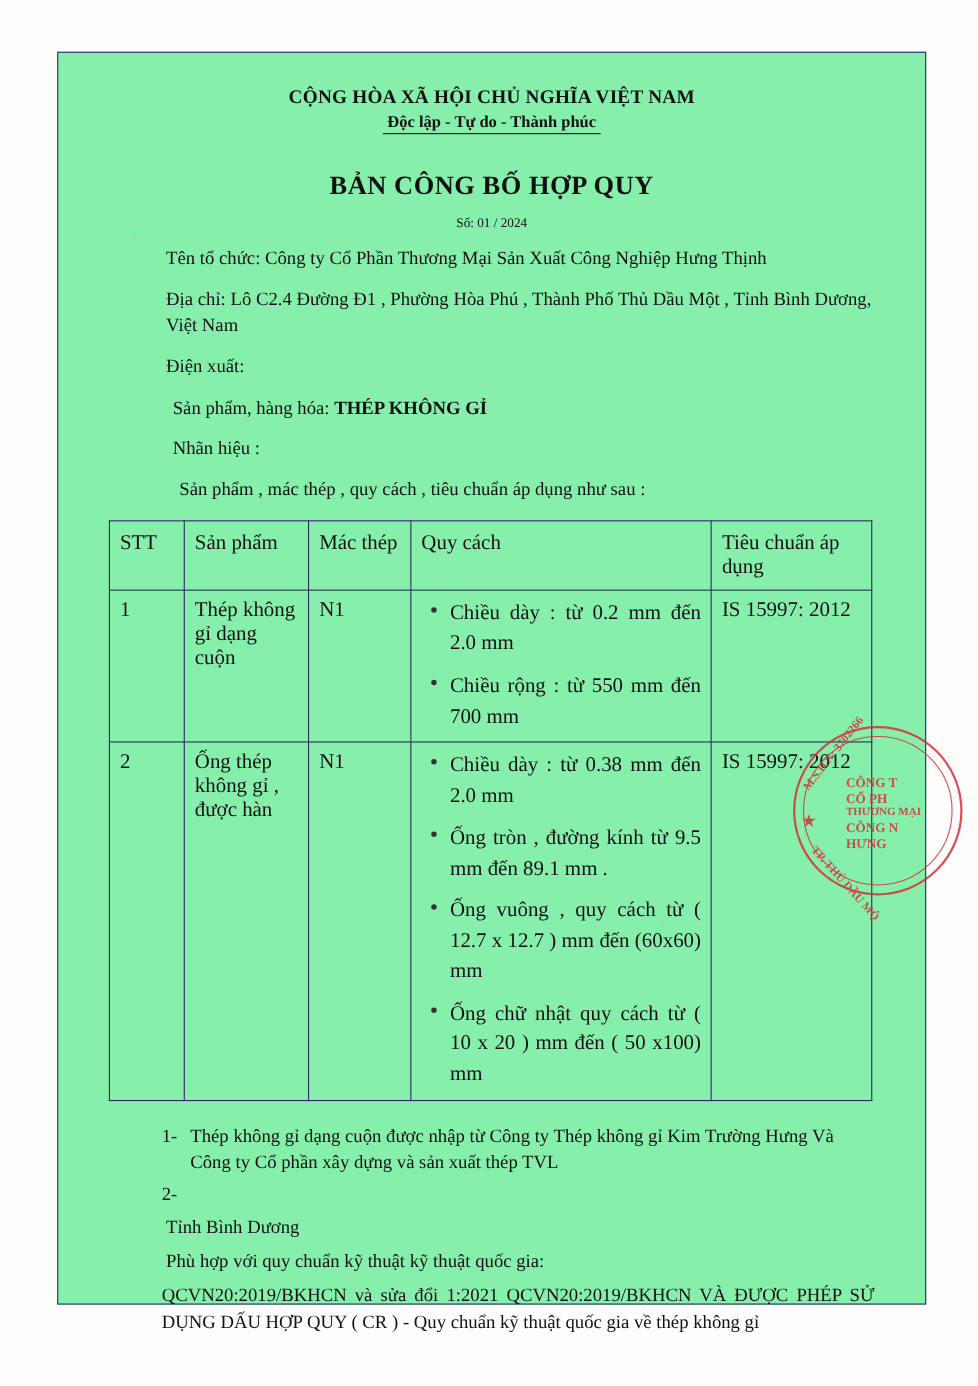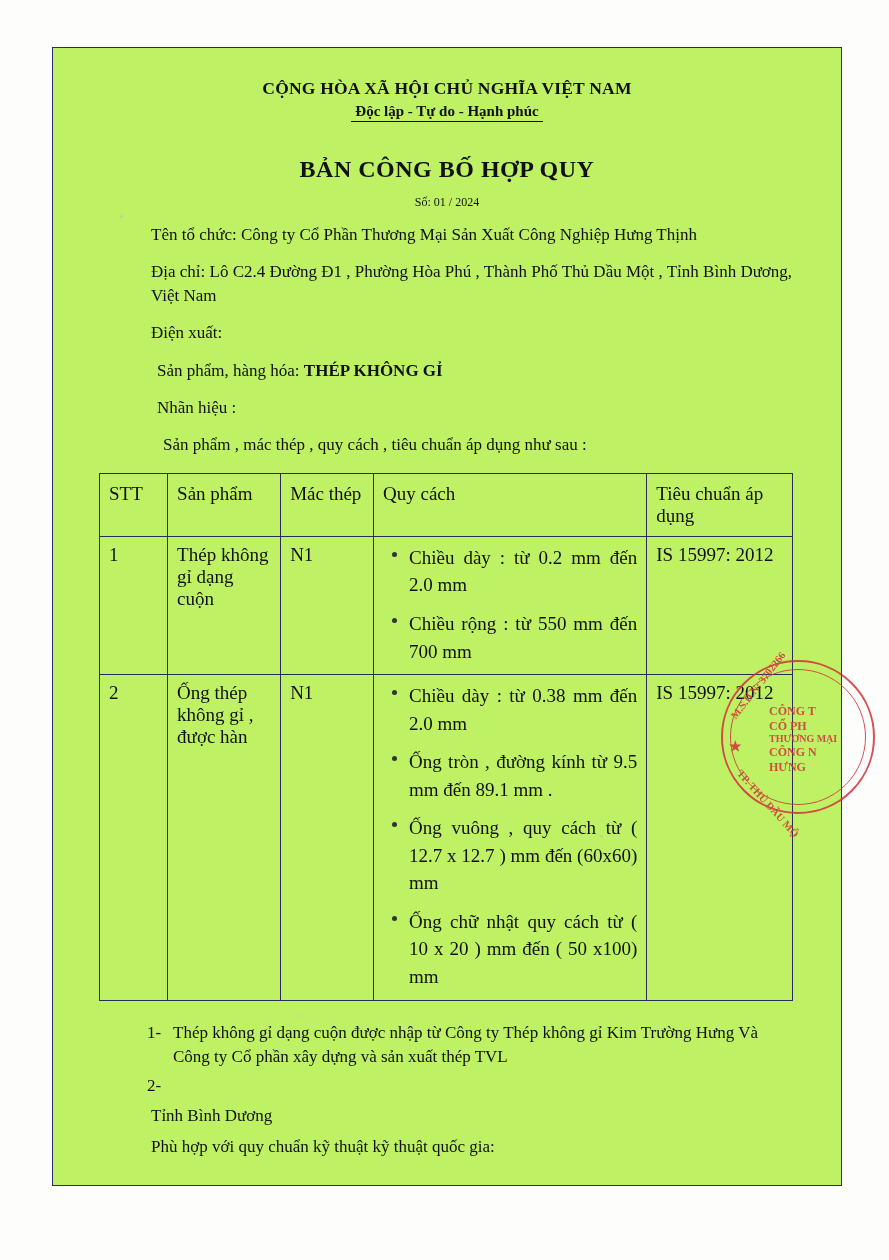--- a/index.html
+++ b/index.html
@@ -26,21 +26,21 @@
 
   
   .doc-frame {
     position: absolute;
     left: 52px;
     top: 47px;
     width: 790px;
     height: 1139px;
     border: 1.5px solid #2b2b6b;
     box-sizing: border-box;
-    background: #bef264;
+    background: #86efac;
   }
 
   .doc-inner {
     position: absolute;
     left: 0; top: 0;
     width: 100%;
     height: 100%;
     padding: 22px 46px 0 46px;
     box-sizing: border-box;
   }
@@ -232,21 +232,21 @@
 </head>
 <body>
 
 <div class="page">
 
   <div class="doc-frame">
     <div class="doc-inner">
 
       <div class="center">
         <div class="national-title">CỘNG HÒA XÃ HỘI CHỦ NGHĨA VIỆT NAM</div>
-        <div><span class="national-sub">Độc lập - Tự do - Hạnh phúc</span></div>
+        <div><span class="national-sub">Độc lập - Tự do - Thành phúc</span></div>
         <div class="main-title">BẢN CÔNG BỐ HỢP QUY</div>
         <div class="doc-number">Số: 01 / 2024</div>
       </div>
 
       <div class="para indent-1">Tên tổ chức: Công ty Cổ Phần Thương Mại Sản Xuất Công Nghiệp Hưng Thịnh</div>
       <div class="para indent-1">Địa chỉ: Lô C2.4 Đường Đ1 , Phường Hòa Phú , Thành Phố Thủ Dầu Một , Tỉnh Bình Dương, Việt Nam</div>
       <div class="para indent-1">Điện xuất:</div>
 
       <div class="para indent-2">
         <span>Sản phẩm, hàng hóa: </span><span class="b">THÉP KHÔNG GỈ</span>
@@ -300,20 +300,21 @@
           <span class="note-body">Thép không gỉ dạng cuộn được nhập từ Công ty Thép không gỉ Kim Trường Hưng Và Công ty Cổ phần xây dựng và sản xuất thép TVL</span>
         </div>
         <div class="note-item">
           <span class="note-num">2-</span>
         </div>
       </div>
 
       <div class="tail">
         <div class="tail-block indent-1">Tỉnh Bình Dương</div>
         <div class="tail-block indent-1">Phù hợp với quy chuẩn kỹ thuật kỹ thuật quốc gia:</div>
+        <div class="tail-block justify-block">QCVN20:2019/BKHCN và sửa đổi 1:2021  QCVN20:2019/BKHCN VÀ ĐƯỢC PHÉP SỬ DỤNG DẤU HỢP QUY ( CR ) -  Quy chuẩn kỹ thuật quốc gia về thép không gỉ</div>
       </div>
 
       <div class="stamp">
         <div class="stamp-text stamp-ms">M.S.D.N: 3702266</div>
         <div class="stamp-text stamp-city">TP. THỦ DẦU MỘ</div>
         <div class="stamp-text stamp-star">★</div>
         <div class="stamp-lines">
           <div>CÔNG T</div>
           <div>CỔ PH</div>
           <div class="small">THƯƠNG MẠI</div>

